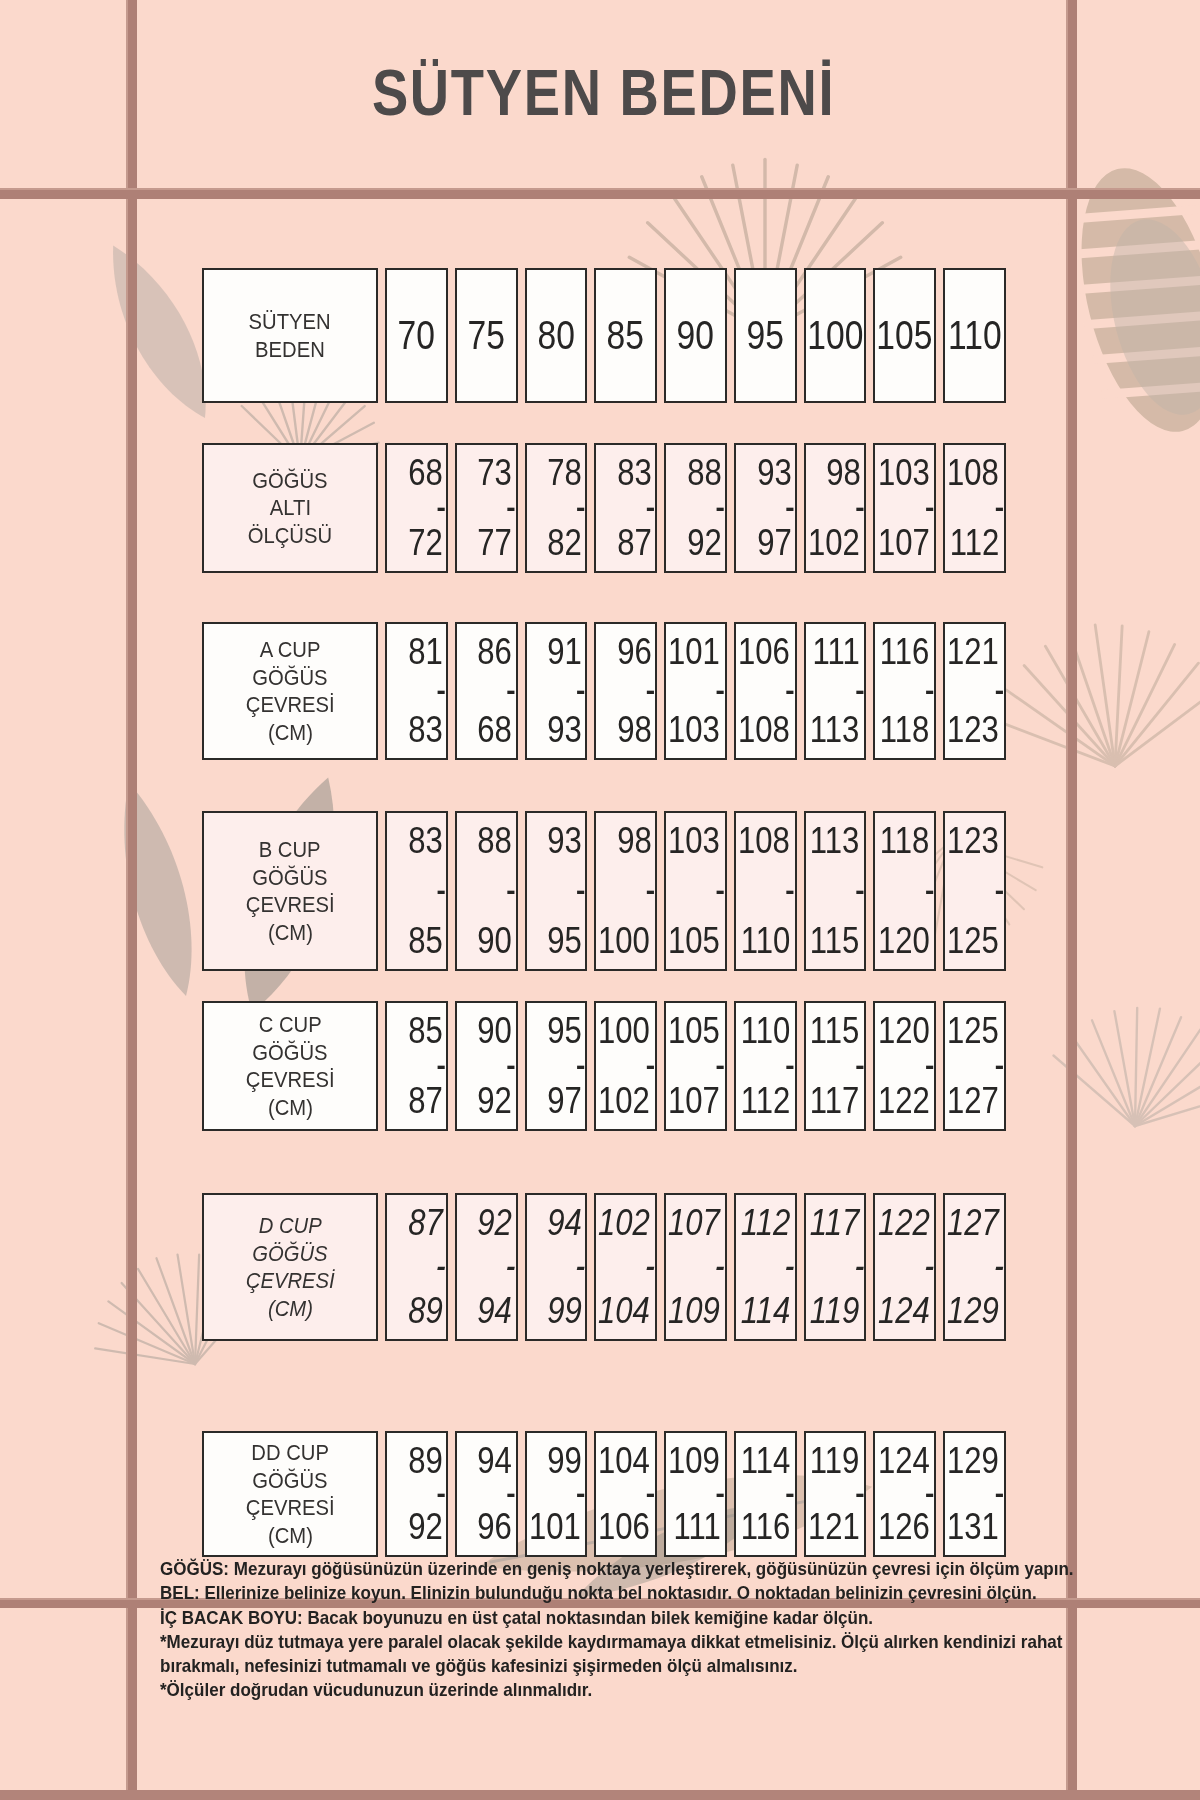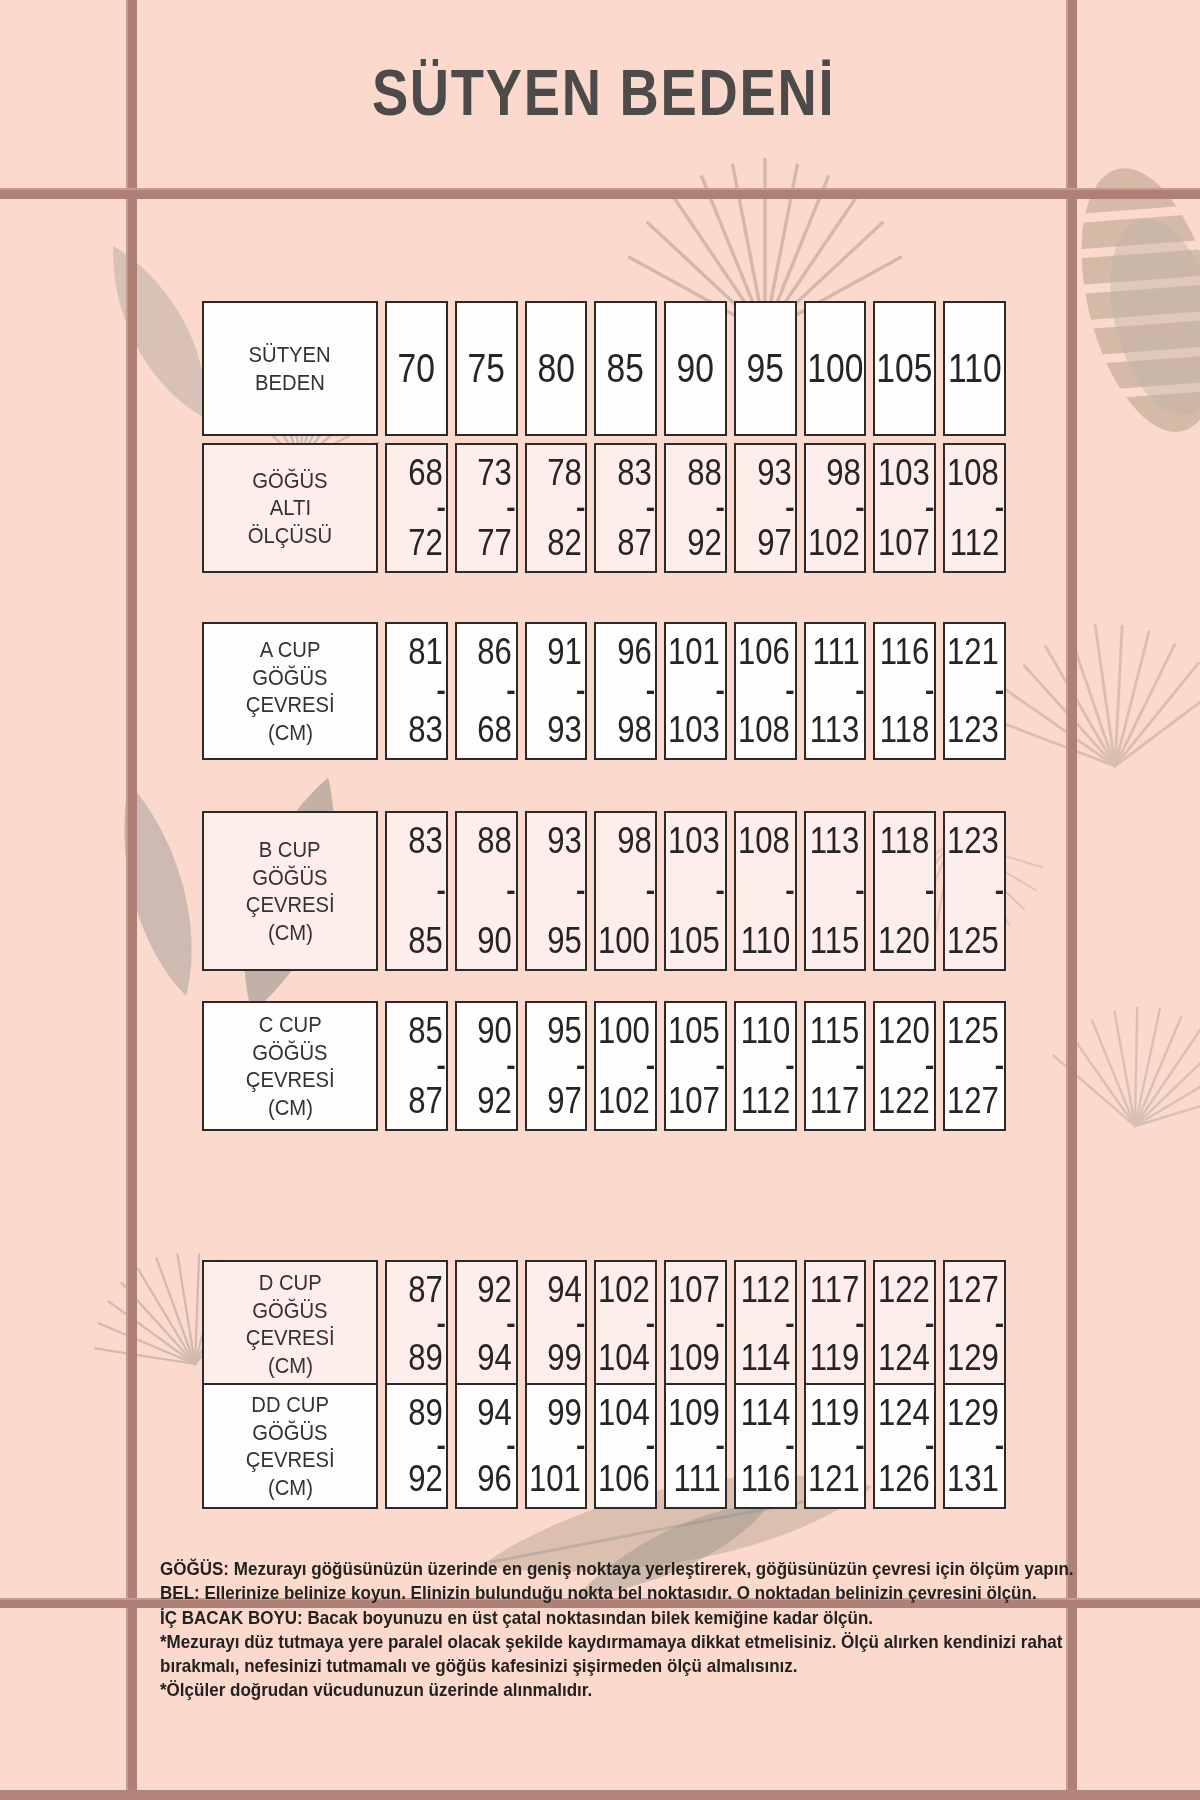--- a/index.html
+++ b/index.html
@@ -101,21 +101,21 @@
 <div class="frame-line" id="vline-right"></div>
 <div class="frame-line" id="hline-top"></div>
 <div class="frame-line" id="hline-footer"></div>
 <div class="frame-line" id="hline-bottom"></div>
 
 <div id="title-wrap">
   <span>SÜTYEN BEDENİ</span>
 </div>
 
 <div id="tables">
-    <div class="size-table" style="top: 268px; height: 135px; margin-top: 33px;">
+    <div class="size-table" style="top: 268px; height: 135px;">
       <div class="cell label-cell white">
         <div class="label-line">SÜTYEN</div>
         <div class="label-line">BEDEN</div>
       </div>
       <div class="cell value-cell white single">
         <span class="num">70</span>
       </div>
       <div class="cell value-cell white single">
         <span class="num">75</span>
       </div>
@@ -345,21 +345,21 @@
         <span class="num">120</span>
         <span class="dash">-</span>
         <span class="num">122</span>
       </div>
       <div class="cell value-cell white range">
         <span class="num">125</span>
         <span class="dash">-</span>
         <span class="num">127</span>
       </div>
     </div>
-    <div class="size-table" style="top: 1260px; height: 128px;">
+    <div class="size-table" style="top: 1193px; height: 148px; font-style: italic;">
       <div class="cell label-cell pink">
         <div class="label-line">D CUP</div>
         <div class="label-line">GÖĞÜS</div>
         <div class="label-line">ÇEVRESİ</div>
         <div class="label-line">(CM)</div>
       </div>
       <div class="cell value-cell pink range">
         <span class="num">87</span>
         <span class="dash">-</span>
         <span class="num">89</span>
@@ -398,21 +398,21 @@
         <span class="num">122</span>
         <span class="dash">-</span>
         <span class="num">124</span>
       </div>
       <div class="cell value-cell pink range">
         <span class="num">127</span>
         <span class="dash">-</span>
         <span class="num">129</span>
       </div>
     </div>
-    <div class="size-table" style="top: 1383px; height: 126px;">
+    <div class="size-table" style="top: 1431px; height: 126px;">
       <div class="cell label-cell white">
         <div class="label-line">DD CUP</div>
         <div class="label-line">GÖĞÜS</div>
         <div class="label-line">ÇEVRESİ</div>
         <div class="label-line">(CM)</div>
       </div>
       <div class="cell value-cell white range">
         <span class="num">89</span>
         <span class="dash">-</span>
         <span class="num">92</span>

